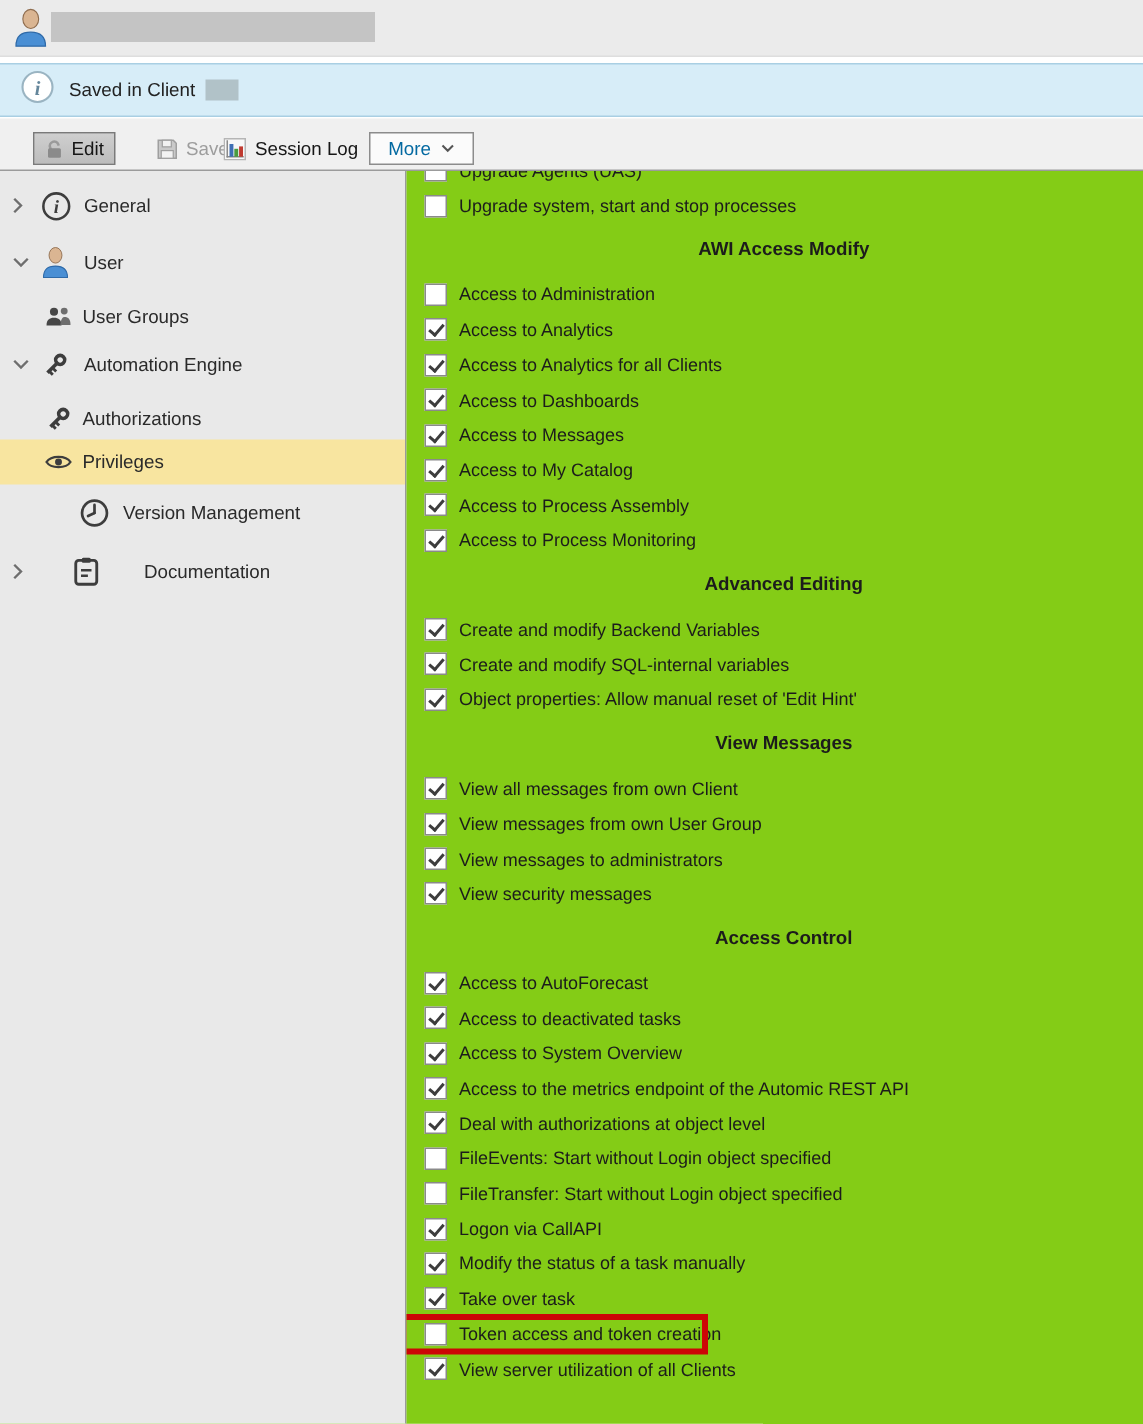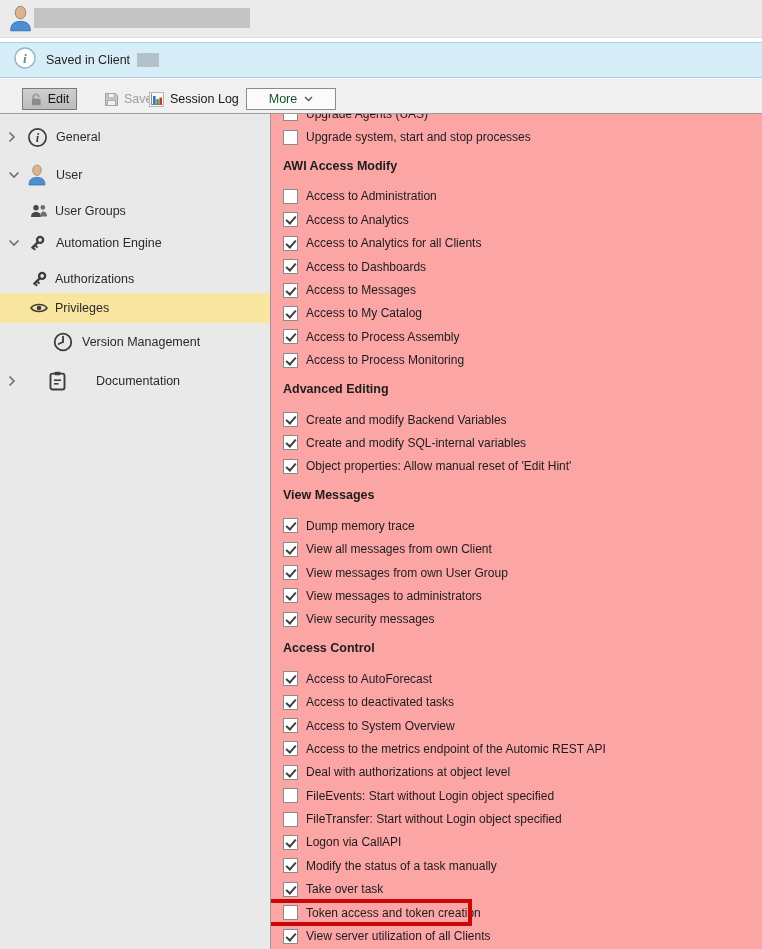--- a/index.html
+++ b/index.html
@@ -17,35 +17,35 @@
     border-top:1px solid #a9cfe3;border-bottom:1px solid #a9cfe3;display:flex;align-items:center;padding-left:14px;box-sizing:border-box;}
   .infobar .txt{margin-left:10px;font-size:12.5px;color:#222;}
   .redact-chip{width:22px;height:14px;background:#b1c2c8;margin-left:7px;}
   
   .toolbar{position:absolute;top:79px;left:0;right:0;height:34px;background:#f0f0f0;border-bottom:1px solid #9b9b9b;}
   .tb-btn{position:absolute;display:flex;align-items:center;font-size:12.5px;height:22px;box-sizing:border-box;cursor:default;margin-left:18px;}
   .btn-edit{left:4px;top:9px;width:55px;justify-content:center;gap:4px;
     background:linear-gradient(#cfcfcf,#bcbcbc);border:1px solid #7a7a7a;color:#161616;}
   .btn-save{left:86px;top:9px;gap:5px;color:#9d9d9d;}
   .btn-session{left:131px;top:9px;gap:6px;color:#161616;}
-  .btn-more{left:228px;top:9px;width:90px;justify-content:center;gap:7px;
-    background:#fbfbfb;border:1px solid #8c8c8c;color:#14532d;}
+  .btn-more{left:228px;top:9px;width:70px;justify-content:center;gap:7px;
+    background:#fbfbfb;border:1px solid #8c8c8c;color:#0369a1;}
   .tb-btn svg{display:block;}
   
   .sidebar{position:absolute;top:114px;left:0;width:270px;bottom:0;background:#e9e9e9;border-right:1px solid #9a9a9a;}
   .side-item{position:absolute;left:0;right:0;height:30px;display:flex;align-items:center;font-size:12.5px;color:#2a2a2a;cursor:default;}
   .side-item.lvl0{padding-left:8px;}
   .side-item.lvl1{padding-left:29px;}
   .side-item .chev{width:17px;display:flex;align-items:center;flex:none;}
   .side-item .icon{width:24px;margin-right:7px;display:flex;align-items:center;justify-content:center;flex:none;}
   .side-item.lvl1 .icon{width:20px;margin-right:6px;}
   .side-item .icon svg{display:block;}
   .side-item.selected{background:#f8e5a0;}
   
-  .content{position:absolute;top:114px;left:271px;right:0;bottom:0;background:#fca5a5;overflow:hidden;}
+  .content{position:absolute;top:114px;left:271px;right:0;bottom:0;background:#84cc16;overflow:hidden;text-align:center;}
   .sec-h{height:30px;margin:0 0 6px 0;padding:10px 0 0 12px;box-sizing:border-box;font-weight:bold;font-size:12.5px;color:#1c1c1c;}
   .cb-row{height:23.4px;display:flex;align-items:center;padding-left:12px;position:relative;}
   .cb-row.clipped{margin-top:-12px;}
   .checkbox{width:15px;height:15px;border:1px solid #8a8a8a;background:#fff;margin-right:8px;
     position:relative;flex:none;box-sizing:border-box;}
   .checkbox.checked::after{content:"";position:absolute;left:2px;top:3px;width:8px;height:4px;
     border-left:2px solid #3d3d3d;border-bottom:2px solid #3d3d3d;transform:rotate(-49deg);}
   .cb-label{font-size:12px;color:#1c1c1c;white-space:nowrap;}
   .red-frame{position:absolute;left:-4px;top:-2px;width:205px;height:27px;border:4px solid #cc0606;
     box-sizing:border-box;pointer-events:none;}
@@ -273,24 +273,20 @@
       <span class="checkbox checked"></span>
       <span class="cb-label">Create and modify SQL-internal variables</span>
     </div>
     <div class="cb-row">
       <span class="checkbox checked"></span>
       <span class="cb-label">Object properties: Allow manual reset of 'Edit Hint'</span>
     </div>
     <div class="sec-h">View Messages</div>
     <div class="cb-row">
       <span class="checkbox checked"></span>
-      <span class="cb-label">Dump memory trace</span>
-    </div>
-    <div class="cb-row">
-      <span class="checkbox checked"></span>
       <span class="cb-label">View all messages from own Client</span>
     </div>
     <div class="cb-row">
       <span class="checkbox checked"></span>
       <span class="cb-label">View messages from own User Group</span>
     </div>
     <div class="cb-row">
       <span class="checkbox checked"></span>
       <span class="cb-label">View messages to administrators</span>
     </div>

